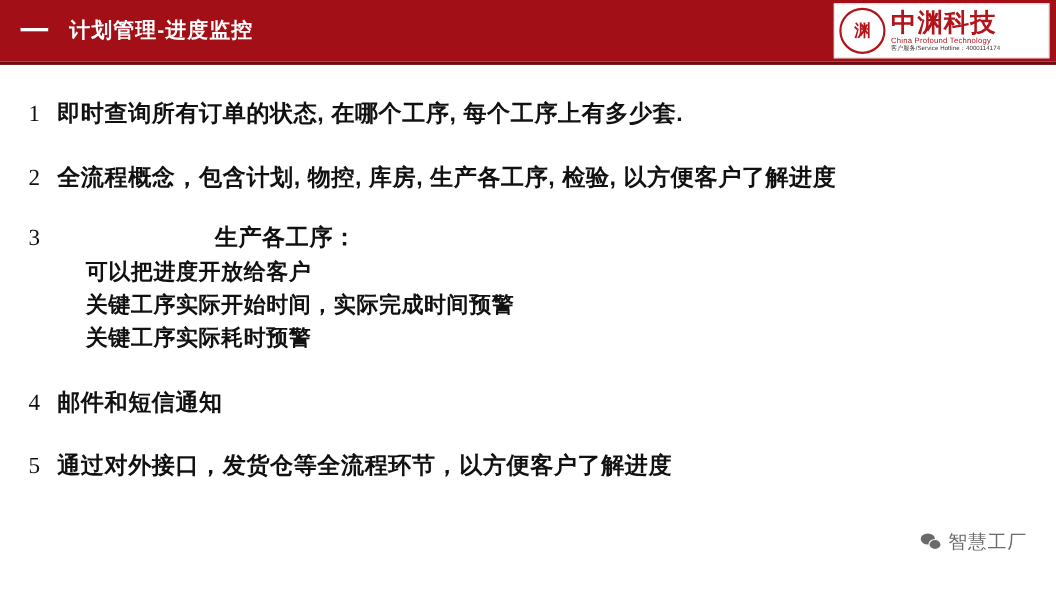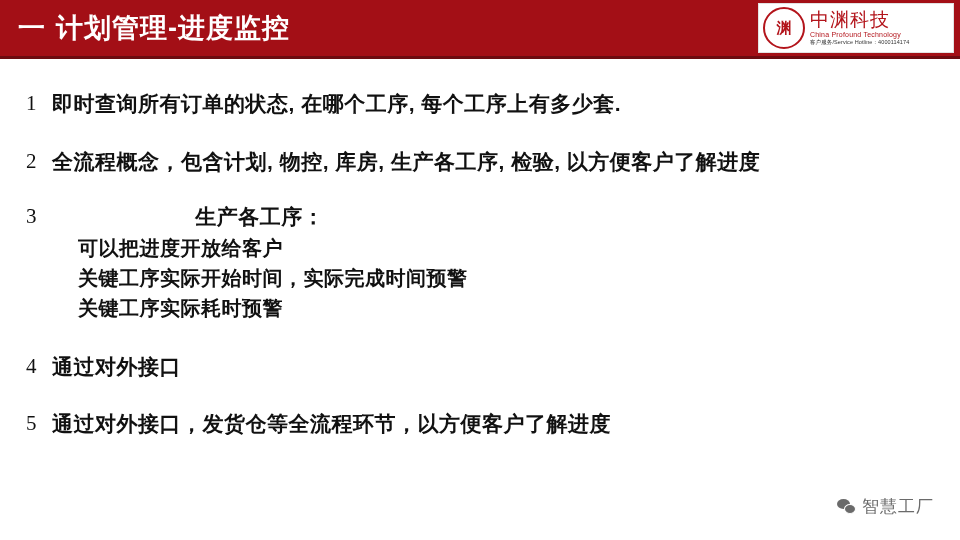--- a/index.html
+++ b/index.html
@@ -33,23 +33,23 @@
   .header-dash {
     display: inline-block;
     color: #ffffff;
     font-size: 27px;
     font-weight: bold;
     margin-left: 18px;
     letter-spacing: 1px;
   }
   .header-title {
     color: #ffffff;
-    font-size: 27px;
-    font-weight: bold;
-    margin-left: 10px;
+    font-size: 19px;
+    font-weight: bold;
+    margin-left: 17px;
     letter-spacing: 1px;
     white-space: nowrap;
   }
   .header-underline {
     position: absolute;
     left: 0;
     top: 56px;
     width: 960px;
     height: 3px;
     background: #6d0b10;
@@ -82,22 +82,22 @@
     justify-content: center;
     flex: 0 0 auto;
     font-family: "DejaVu Serif", serif;
   }
   .logo-text {
     margin-left: 5px;
     line-height: 1.05;
   }
   .logo-cn {
     color: #b3141b;
-    font-size: 19px;
-    font-weight: normal;
+    font-size: 23px;
+    font-weight: bold;
     letter-spacing: 1px;
     white-space: nowrap;
   }
   .logo-en {
     color: #b3141b;
     font-size: 7px;
     letter-spacing: 0.2px;
     white-space: nowrap;
     margin-top: 1px;
   }
@@ -148,21 +148,21 @@
   }
   .gap-1 { height: 26px; }
   .gap-2 { height: 26px; }
   .gap-3 { height: 24px; }
   .gap-4 { height: 28px; }
   .gap-5 { height: 26px; }
   
   .footer-wm {
     position: absolute;
     right: 26px;
-    bottom: 22px;
+    bottom: 36px;
     display: flex;
     align-items: center;
     color: #6a6a6a;
     font-size: 17px;
     letter-spacing: 1px;
   }
   .wm-icon {
     width: 18px;
     height: 15px;
     margin-right: 7px;
@@ -234,21 +234,21 @@
           <div class="sub-line">关键工序实际开始时间，实际完成时间预警</div>
           <div class="sub-line">关键工序实际耗时预警</div>
         </div>
       </div>
     </div>
 
     <div class="gap-4"></div>
 
     <div class="item">
       <div class="item-num">4</div>
-      <div class="item-body">通过对外接口</div>
+      <div class="item-body">邮件和短信通知</div>
     </div>
 
     <div class="gap-5"></div>
 
     <div class="item">
       <div class="item-num">5</div>
       <div class="item-body">通过对外接口，发货仓等全流程环节，以方便客户了解进度</div>
     </div>
 
   </div>

